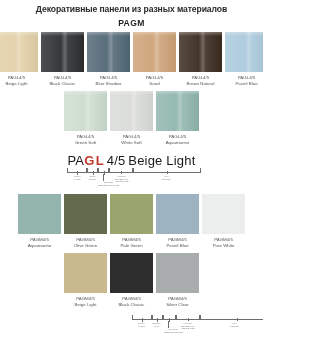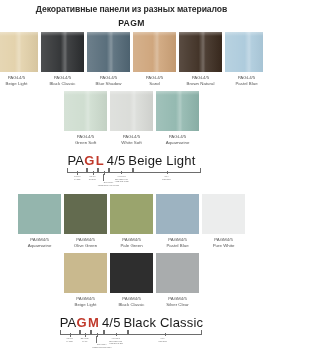--- a/index.html
+++ b/index.html
@@ -242,21 +242,20 @@
       <span class="swatch" style="background:#a9acad"></span>
       <span class="cap">
         <span class="code">PAGM4/5</span>
         <span class="nm">Silver Clear</span>
       </span>
     </div>
   </div>
 
   <div class="diagram" style="margin-top:5px;">
     <div class="dg">
-      <div class="dg-word"><span class="pa">PA</span><span class="hl">G</span> <span class="hl">M</span> <span class="sz">4/5</span> <span class="nm">Black Classic</span></div>
 
       <div class="braces">
         <div class="brace" style="left:0px;width:18px;">
             <i></i>
           </div>
         <div class="brace" style="left:20px;width:9px;">
             <i></i>
           </div>
         <div class="brace" style="left:31px;width:11px;">
             <i></i>

